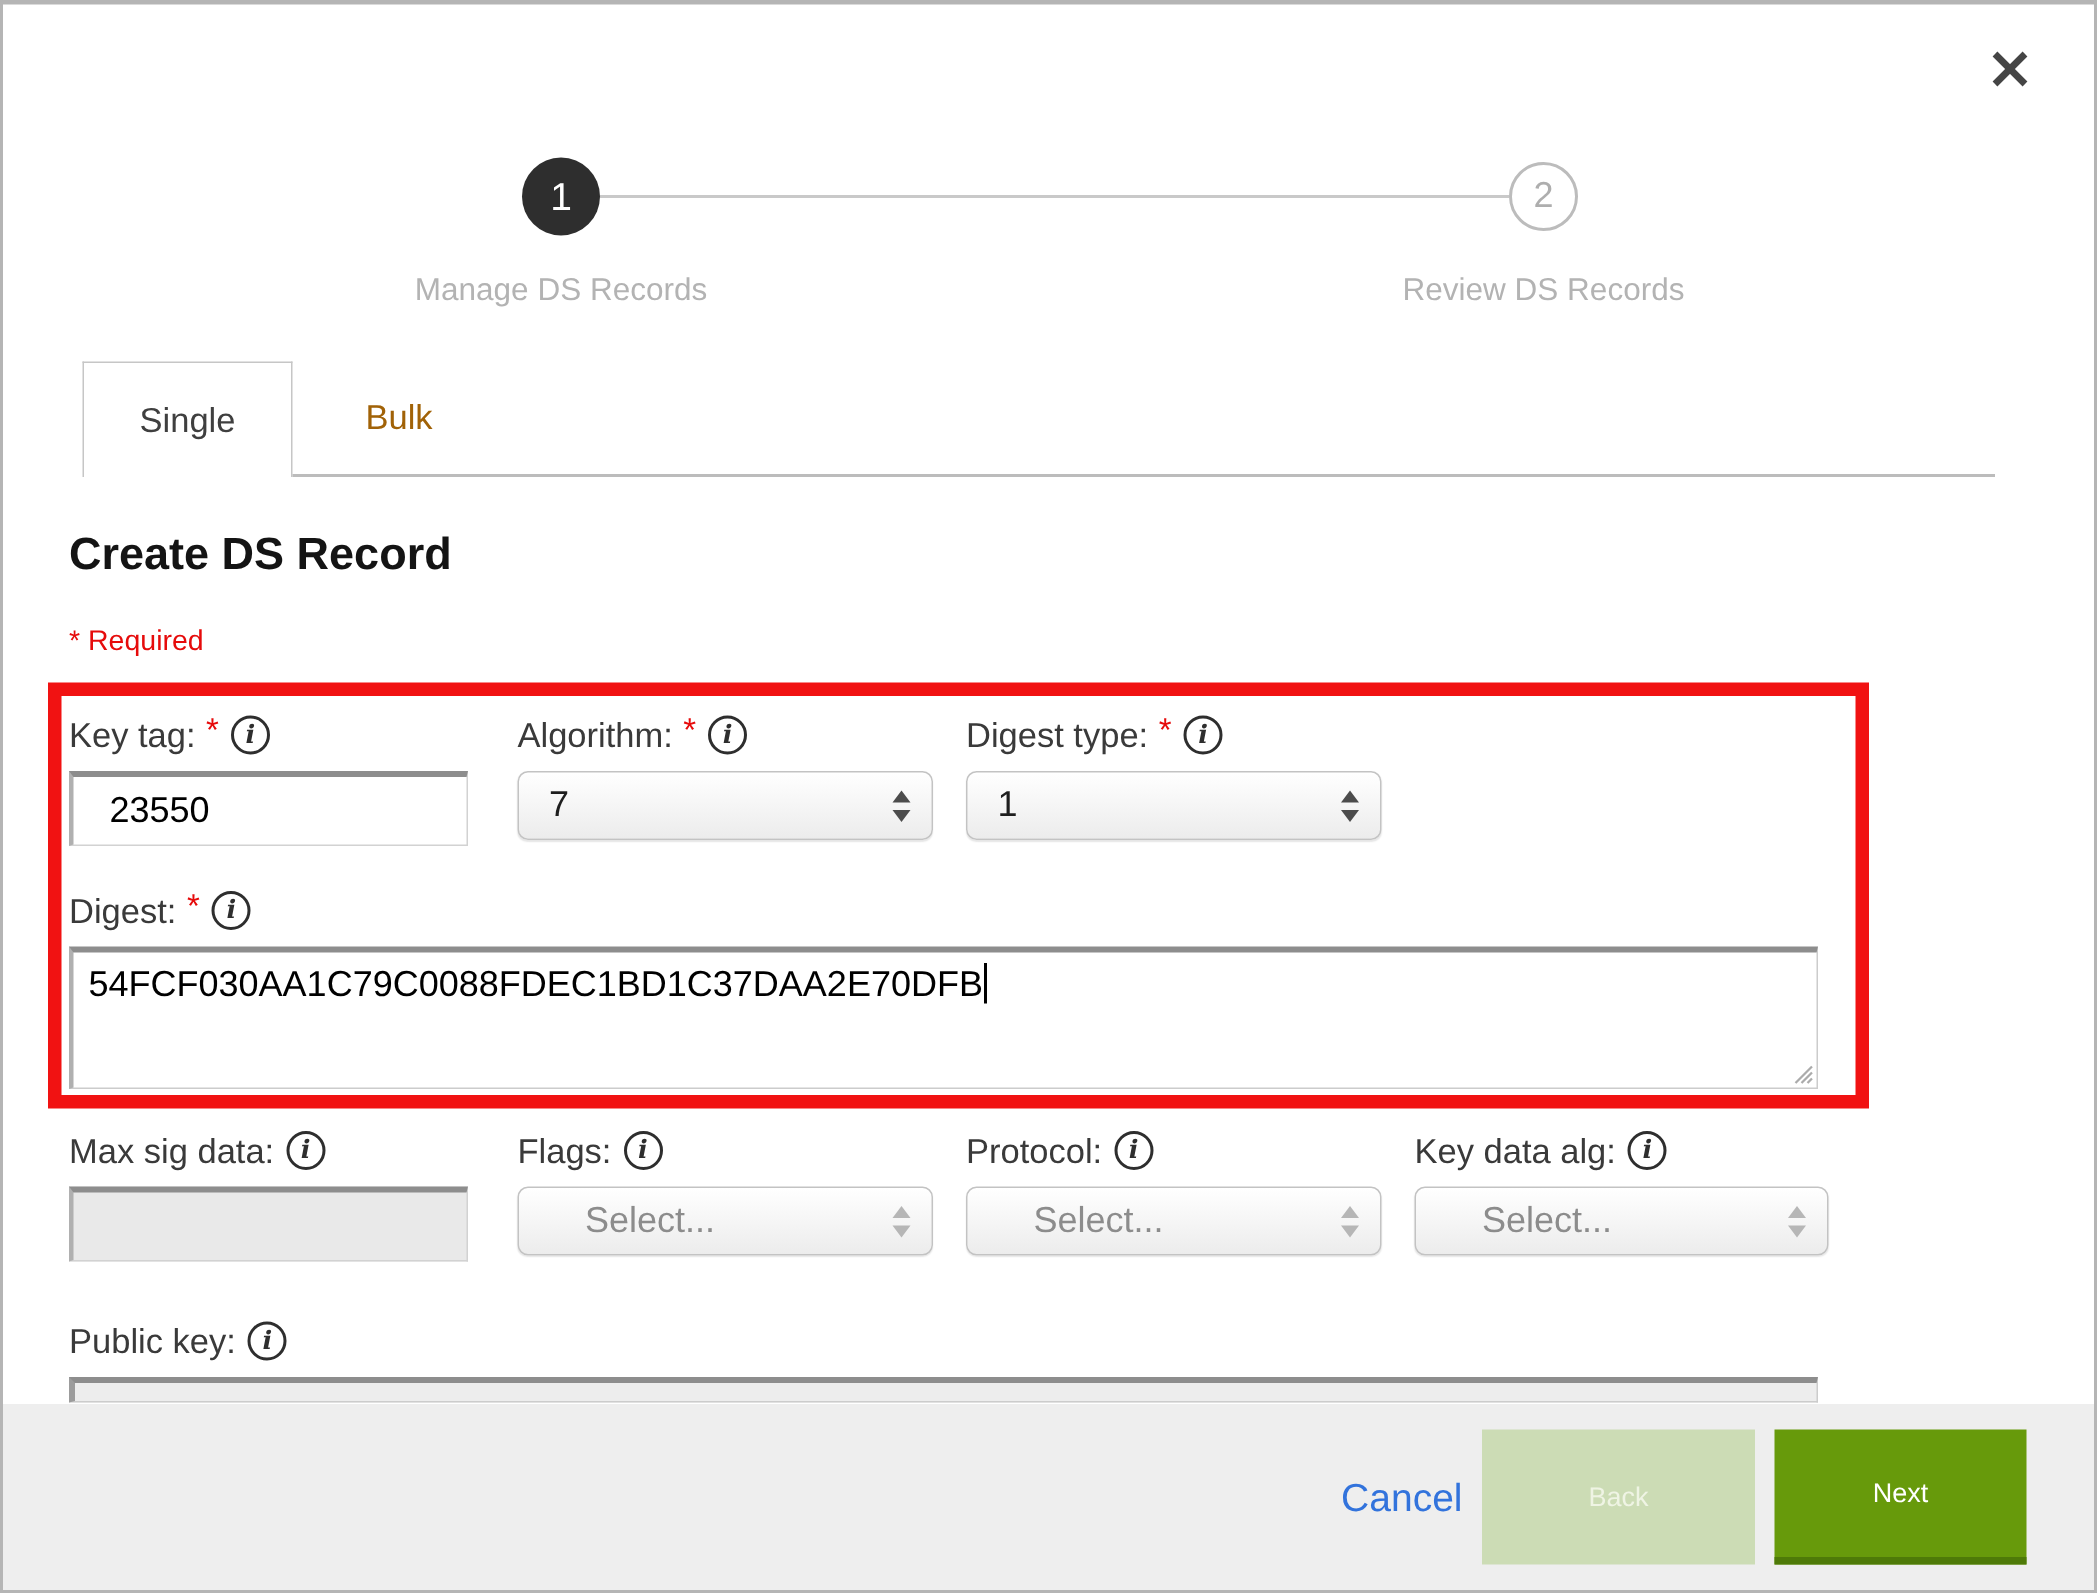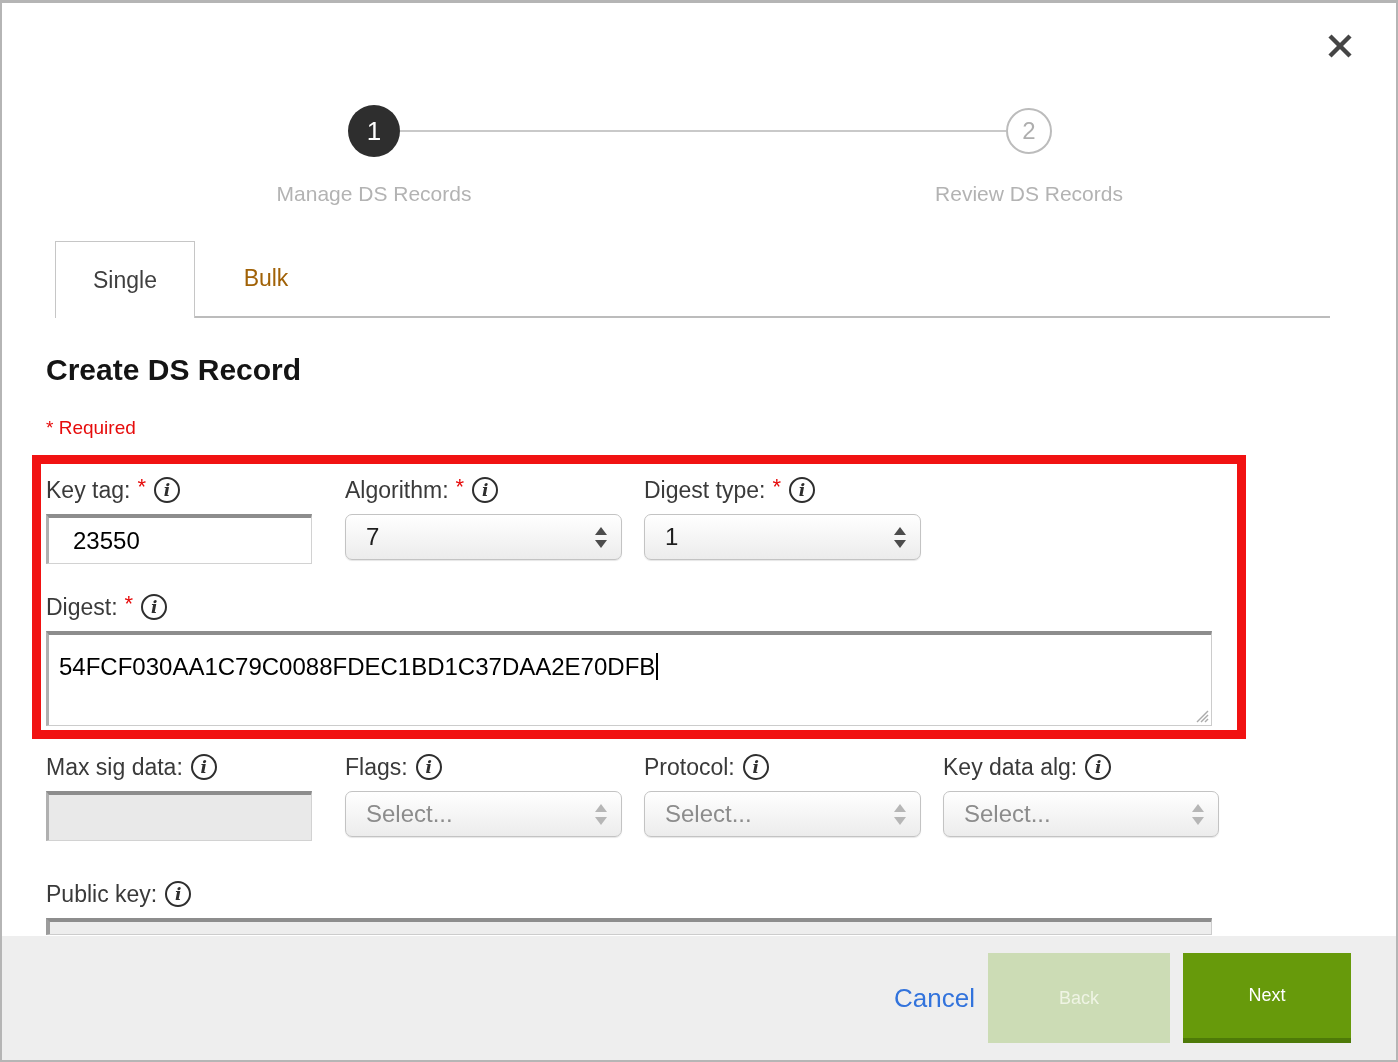--- a/index.html
+++ b/index.html
@@ -50,31 +50,31 @@
 
   .text-input { width: 266px; height: 50px; font-family: inherit; font-size: 24px; color: #000;
     padding: 0 24px; background: #fff;
     border: 1px solid #d2d2d2; border-top: 4px solid #8d8d8d; border-left: 3px solid #b0b0b0; }
   .text-input:disabled, .text-input.disabled { background: #e9e9e9; }
 
   .select { height: 46px; border: 1px solid #c3c3c3; border-radius: 7px;
     background: linear-gradient(#ffffff, #ececec); box-shadow: 0 1px 1px rgba(0,0,0,0.10);
     display: flex; align-items: center; padding: 0 14px 0 20px; cursor: pointer; }
   .select-value { flex: 1; font-size: 24px; color: #1e1e1e; }
-  .select.placeholder .select-value { color: #8c8c8c; }
+  .select.placeholder .select-value { color: #8c8c8c; margin-left: 24px; }
   .select-arrows { display: flex; flex-direction: column; align-items: center; gap: 5px; }
   .arrow-up { width: 0; height: 0; border-left: 6px solid transparent; border-right: 6px solid transparent; border-bottom: 8px solid #4c4c4c; }
   .arrow-down { width: 0; height: 0; border-left: 6px solid transparent; border-right: 6px solid transparent; border-top: 8px solid #4c4c4c; }
   .select.placeholder .arrow-up { border-bottom-color: #b6b6b6; }
   .select.placeholder .arrow-down { border-top-color: #b6b6b6; }
 
   .digest-field { margin-top: 28px; }
   .textarea { position: relative; width: 1166px; height: 95px; background: #fff;
     border: 1px solid #ccc; border-top: 4px solid #8d8d8d; border-left: 3px solid #b0b0b0;
-    font-size: 24px; color: #000; padding: 18px 10px; overflow: hidden; }
+    font-size: 24px; color: #000; padding: 7px 10px; overflow: hidden; }
   .caret { display: inline-block; width: 2px; height: 27px; background: #000; vertical-align: -5px; margin-left: 1px; }
   .resize-handle { position: absolute; right: 2px; bottom: 2px; }
 
   .pubkey-field { margin-top: 38px; }
   .textarea-clipped { width: 1166px; height: 17px; background: #ededed;
     border: 1px solid #ccc; border-top: 4px solid #8d8d8d; border-left: 4px solid #9c9c9c; }
 
   
   .highlight-box { position: absolute; left: 30px; top: 452px; width: 1214px; height: 284px;
     border: 9px solid #f11212; pointer-events: none; z-index: 6; }

